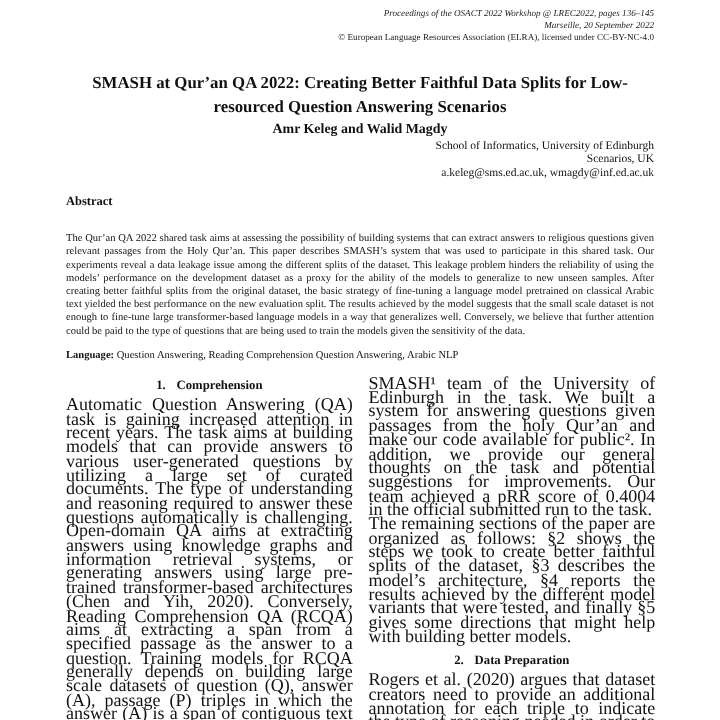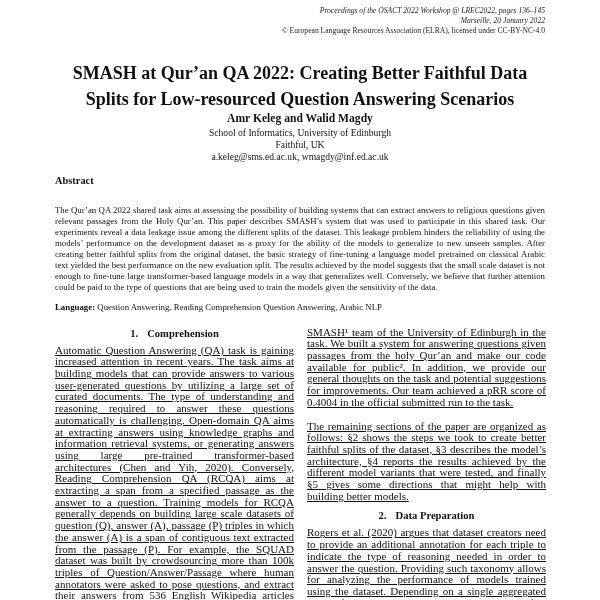--- a/index.html
+++ b/index.html
@@ -23,33 +23,33 @@
     text-align: right;
     font-size: 7.6px;
     line-height: 10px;
     color: #222222;
   }
   .proc-header .it { font-style: italic; }
   
   .title {
     margin-top: 24px;
     text-align: center;
-    font-size: 18px;
+    font-size: 14px;
     font-weight: bold;
     line-height: 1.45;
     padding: 0 10px;
   }
   .authors {
     text-align: center;
     font-size: 11.6px;
     font-weight: bold;
     line-height: 13px;
   }
   .affil {
-    text-align: center;
+    text-align: right;
     font-size: 9.6px;
     line-height: 11.8px;
     margin-top: 2px;
   }
   
   .abstract-heading {
     margin-top: 12px;
     font-size: 10.4px;
     font-weight: bold;
     line-height: 12px;
@@ -82,46 +82,45 @@
     margin: 0 0 5px 0;
     text-align: center;
     font-size: 10.6px;
     font-weight: bold;
     line-height: 13px;
   }
   .col-heading .hnum { margin-right: 9px; }
   .col-heading.second { margin-top: 7px; }
   .body-par {
     margin: 0;
-    font-size: 11px;
+    font-size: 15px;
     line-height: 11.7px;
     text-align: justify;
     text-justify: inter-word;
-    text-decoration: underline;
   }
-  .body-par + .body-par { margin-top: 12px; }
+  .body-par + .body-par { margin-top: 0; }
 </style>
 </head>
 <body>
 
 <div class="page">
 
   <div class="proc-header">
     <div class="it">Proceedings of the OSACT 2022 Workshop @ LREC2022, pages 136–145</div>
-    <div class="it">Marseille, 20 January 2022</div>
+    <div class="it">Marseille, 20 September 2022</div>
     <div>© European Language Resources Association (ELRA), licensed under CC-BY-NC-4.0</div>
   </div>
 
   <div class="title">SMASH at Qur’an QA 2022: Creating Better Faithful Data Splits for Low-resourced Question Answering Scenarios</div>
 
   <div class="authors">Amr Keleg and Walid Magdy</div>
 
   <div class="affil">
     <div>School of Informatics, University of Edinburgh</div>
-    <div>Faithful, UK</div>
+    <div>Scenarios, UK</div>
     <div>a.keleg@sms.ed.ac.uk, wmagdy@inf.ed.ac.uk</div>
   </div>
 
   <div class="abstract-heading">Abstract</div>
   <div class="abstract-text">The Qur’an QA 2022 shared task aims at assessing the possibility of building systems that can extract answers to religious questions given relevant passages from the Holy Qur’an. This paper describes SMASH’s system that was used to participate in this shared task. Our experiments reveal a data leakage issue among the different splits of the dataset. This leakage problem hinders the reliability of using the models’ performance on the development dataset as a proxy for the ability of the models to generalize to new unseen samples. After creating better faithful splits from the original dataset, the basic strategy of fine-tuning a language model pretrained on classical Arabic text yielded the best performance on the new evaluation split. The results achieved by the model suggests that the small scale dataset is not enough to fine-tune large transformer-based language models in a way that generalizes well. Conversely, we believe that further attention could be paid to the type of questions that are being used to train the models given the sensitivity of the data.</div>
 
   <div class="keywords"><span class="kw-label">Language:</span><span> Question Answering, Reading Comprehension Question Answering, Arabic NLP</span></div>
 
   <div class="columns">
 

